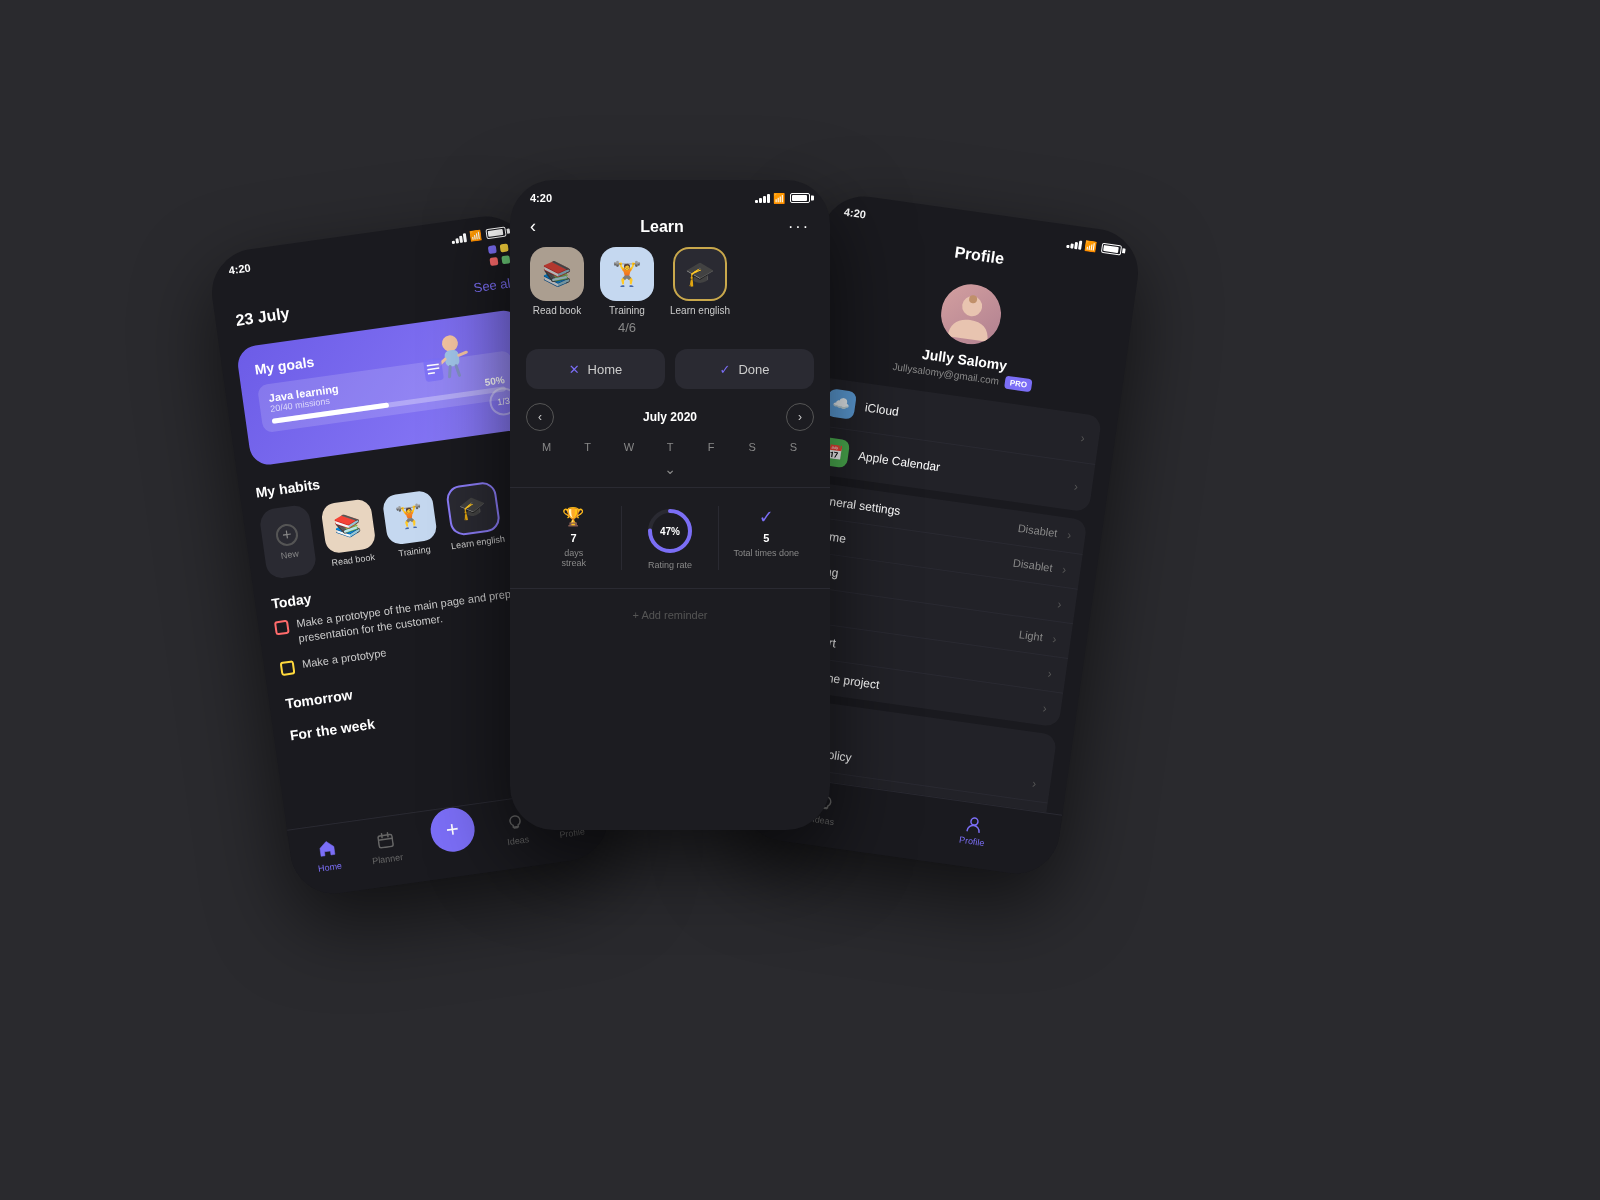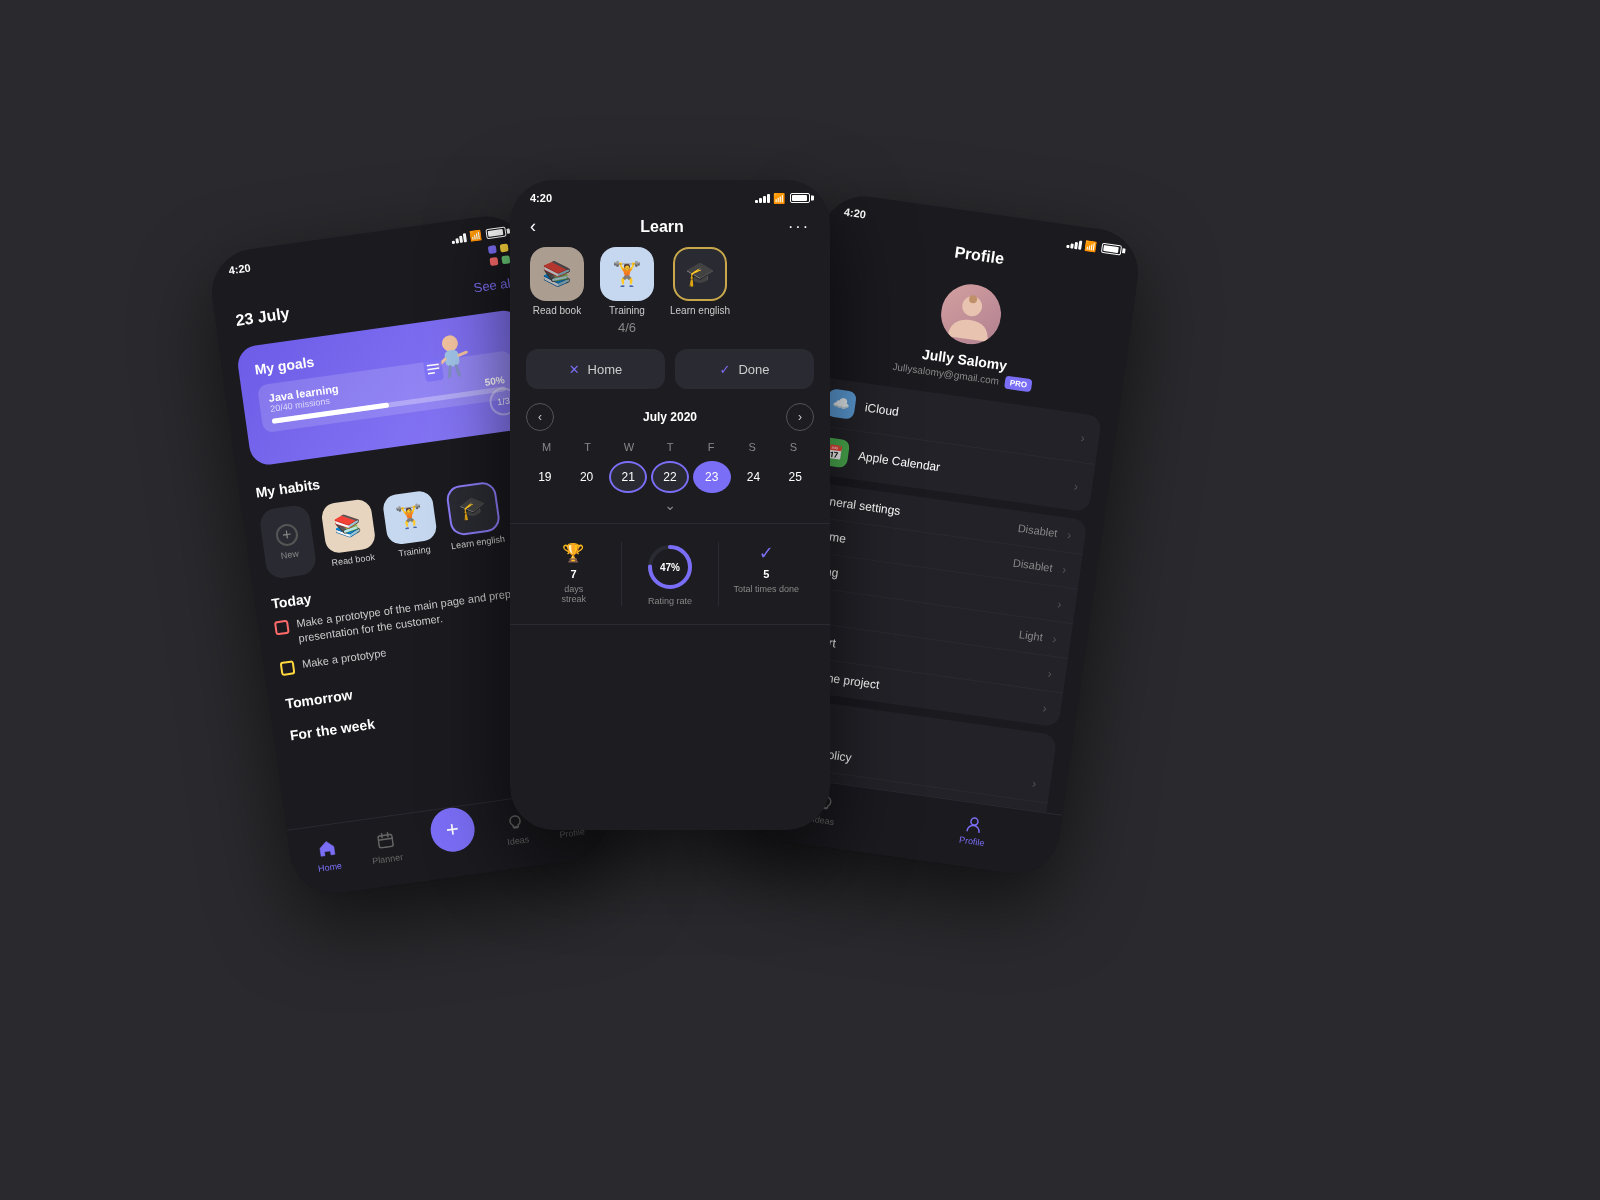--- a/index.html
+++ b/index.html
@@ -1037,29 +1037,20 @@
       </div>
       <div class="cal-days-header">
         <div class="cal-day-name">M</div>
         <div class="cal-day-name">T</div>
         <div class="cal-day-name">W</div>
         <div class="cal-day-name">T</div>
         <div class="cal-day-name">F</div>
         <div class="cal-day-name">S</div>
         <div class="cal-day-name">S</div>
       </div>
-      <div class="cal-grid">
-        <div class="cal-cell current-week">19</div>
-        <div class="cal-cell current-week">20</div>
-        <div class="cal-cell today-hl">21</div>
-        <div class="cal-cell yesterday-hl">22</div>
-        <div class="cal-cell active-day">23</div>
-        <div class="cal-cell current-week">24</div>
-        <div class="cal-cell current-week">25</div>
-      </div>
       <div class="cal-chevron-down">⌄</div>
     </div>
 
     <div class="divider"></div>
 
     <div class="stats-row">
       <div class="stat-item">
         <div class="stat-trophy">🏆</div>
         <div class="stat-number">7</div>
         <div class="stat-label">days<br>streak</div>
@@ -1076,20 +1067,21 @@
       </div>
       <div class="stat-item">
         <div style="color:#7b6ef6; font-size:18px;">✓</div>
         <div class="stat-number">5</div>
         <div class="stat-label">Total times done</div>
       </div>
     </div>
 
     <div class="divider"></div>
 
+    <div class="add-reminder">+ Add reminder</div>
   </div>
 
   <div class="phone phone-right">
 
     <div class="status-bar">
       <span>4:20</span>
       <div class="status-icons">
         <div class="signal-bars">
           <div class="signal-bar" style="height:3px"></div>
           <div class="signal-bar" style="height:5px"></div>

